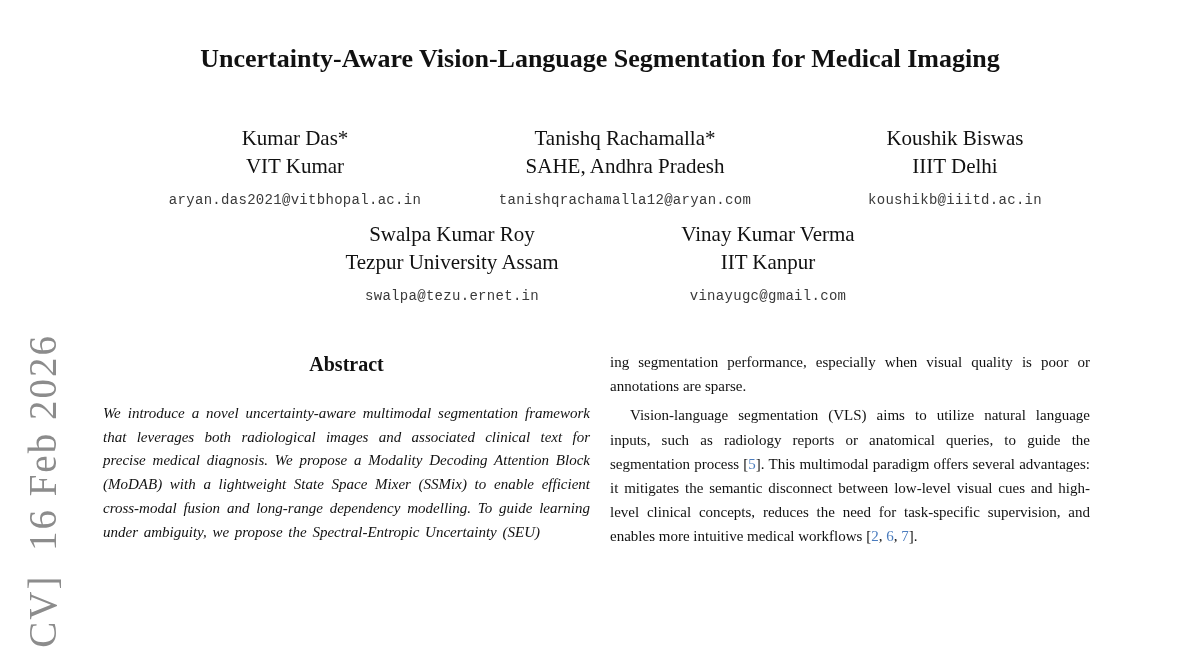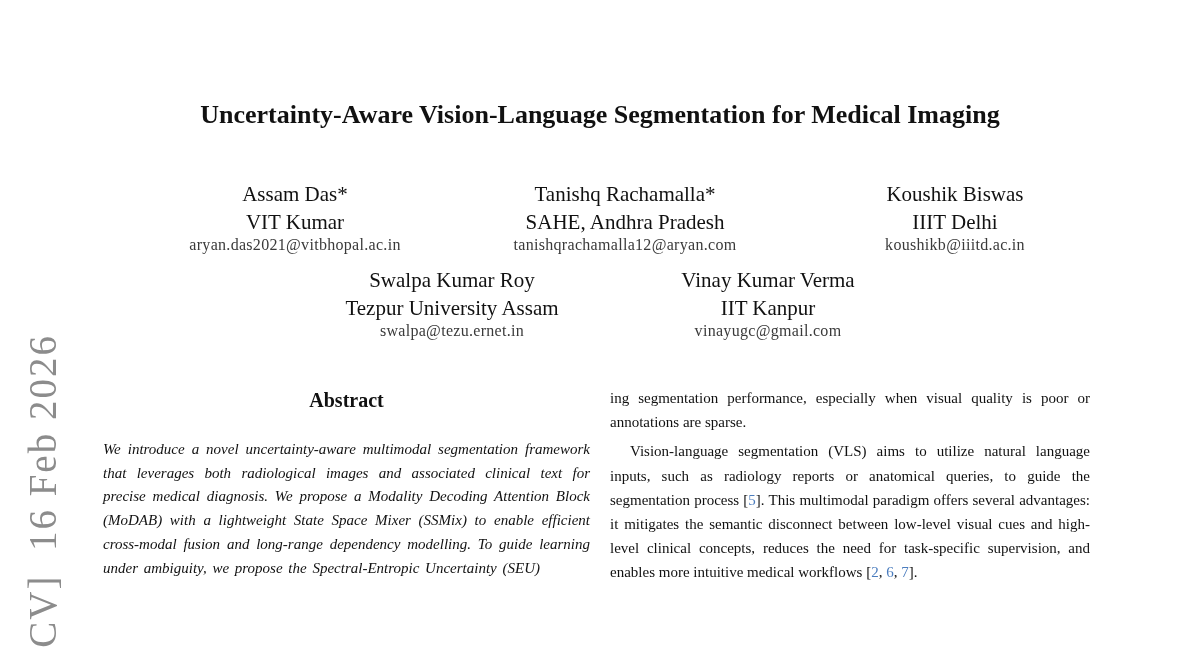--- a/index.html
+++ b/index.html
@@ -19,21 +19,21 @@
     transform: rotate(-90deg);
     transform-origin: 0 0;
     font-size: 39px;
     letter-spacing: 2px;
     color: var(--stamp-color, #8c8c8c);
     white-space: pre;
   }
   .main {
     width: 994px;
     margin: 0 auto;
-    padding-top: 100px;
+    padding-top: 44px;
   }
   .title {
     font-size: 26px;
     font-weight: bold;
     text-align: center;
     margin: 0 0 50px 0;
     line-height: 1.15;
   }
   .authors-row {
     display: flex;
@@ -42,25 +42,25 @@
   .authors-row.row1 { transform: translateX(25px); margin-bottom: 12px; }
   .authors-row.row2 { transform: translateX(10px); gap: 16px; }
   .author { text-align: center; }
   .row1 .author { width: 330px; }
   .row2 .author { width: 300px; }
   .author-name, .author-affil {
     font-size: 21px;
     line-height: 28px;
   }
   .author-email {
-    font-family: Liberation Serif, serif;
-    font-size: 16px;
+    font-family: Liberation Mono, monospace;
+    font-size: 14px;
     letter-spacing: 0.3px;
     color: var(--email-color, #3a3a3a);
-    margin-top: 0;
+    margin-top: 12px;
     white-space: nowrap;
   }
   .columns {
     display: flex;
     gap: 20px;
     margin-top: 46px;
   }
   .col-left { width: 487px; }
   .col-right { width: 480px; }
   .abstract-heading {
@@ -95,21 +95,21 @@
 <div class="page">
 
   <div class="arxiv-stamp">cs.CV]  16 Feb 2026</div>
 
   <div class="main">
 
     <h1 class="title">Uncertainty-Aware Vision-Language Segmentation for Medical Imaging</h1>
 
     <div class="authors-row row1">
       <div class="author">
-        <div class="author-name">Assam Das*</div>
+        <div class="author-name">Kumar Das*</div>
         <div class="author-affil">VIT Kumar</div>
         <div class="author-email">aryan.das2021@vitbhopal.ac.in</div>
       </div>
       <div class="author">
         <div class="author-name">Tanishq Rachamalla*</div>
         <div class="author-affil">SAHE, Andhra Pradesh</div>
         <div class="author-email">tanishqrachamalla12@aryan.com</div>
       </div>
       <div class="author">
         <div class="author-name">Koushik Biswas</div>

